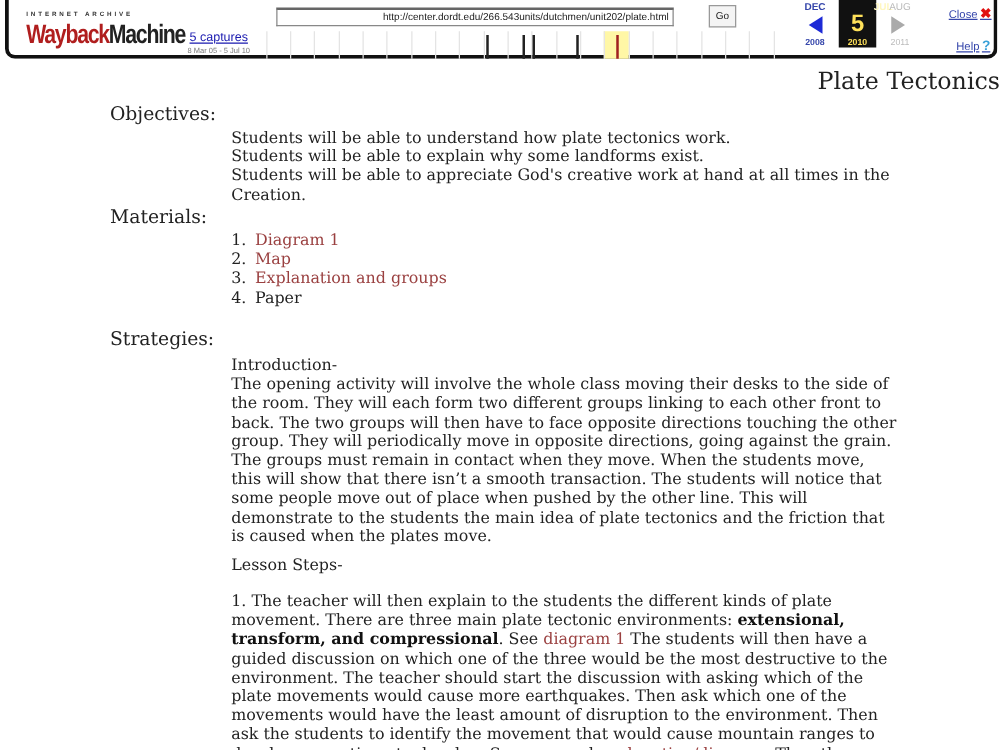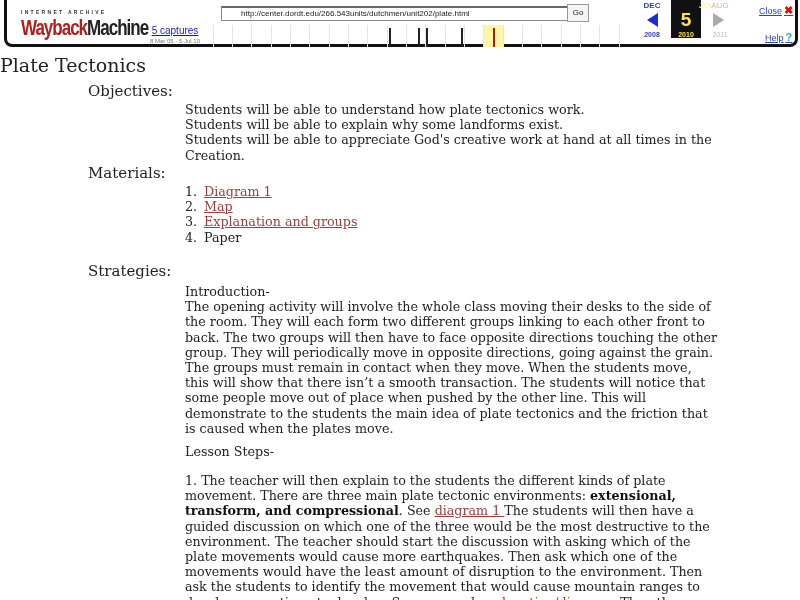--- a/index.html
+++ b/index.html
@@ -18,21 +18,21 @@
   .wm-logo { position: absolute; left: 14px; top: 9px; width: 90px; }
   .wm-logo .ia { font-size: 5px; letter-spacing: 2.3px; color: #333; font-weight: bold; white-space: nowrap; }
   .wm-logo .wb { margin-top: 2px; font-size: 17px; line-height: 17px; font-weight: bold; color: #b01e1e; letter-spacing: -1px; font-family: "Liberation Sans Narrow","Liberation Sans", sans-serif; transform: scaleY(1.25); transform-origin: top left; white-space: nowrap; }
   .wm-logo .wb span { color: #222; }
   .wm-captures { position: absolute; left: 136px; top: 26px; width: 64px; text-align: center; }
   .wm-captures a { font-size: 10px; color: #1a1ab0; text-decoration: underline; display: block; text-align: center; }
   .wm-captures .range { font-size: 6px; color: #777; margin-top: 2px; white-space: nowrap; }
   .wm-url {
     position: absolute; left: 214px; top: 8px; width: 310px; height: 12px;
     border: 1px solid #888; border-top: 2px solid #666; font-size: 8px; line-height: 12px;
-    padding: 0 19px; color: #222; background: #fff; white-space: nowrap; overflow: hidden;
+    padding: 0 3px; color: #222; background: #fff; white-space: nowrap; overflow: hidden; text-align: right;
   }
   .wm-go {
     position: absolute; left: 532px; top: 6px; width: 20px; height: 16px;
     border: 1px solid #999; background: #f4f4f4; font-size: 8px; line-height: 16px; text-align: center; color: #222; margin-left: 28px;
   }
   .wm-timeline { position: absolute; left: 200px; top: 25px; width: 420px; height: 22px; }
   .wm-timeline .grid { position: absolute; top: 0; width: 1px; height: 22px; background: #e4e4e4; }
   .wm-timeline .hl { position: absolute; top: 0; height: 22px; background: #fff7a6; }
   .wm-timeline .cap { position: absolute; top: 3px; width: 2px; height: 19px; background: #222; }
   .wm-timeline .cap.cur { background: #a02020; }
@@ -48,28 +48,28 @@
   .wm-col.next { left: 70px; color: #bbb; font-weight: normal; }
   .arrow-left { width: 0; height: 0; border-top: 7px solid transparent; border-bottom: 7px solid transparent; border-right: 11px solid #1d2ad6; margin: 3px auto 0 10px; }
   .arrow-right { width: 0; height: 0; border-top: 7px solid transparent; border-bottom: 7px solid transparent; border-left: 11px solid #aaa; margin: 3px auto 0 8px; }
   .wm-close { position: absolute; left: 752px; top: 4px; font-size: 9px; color: #3344aa; text-decoration: underline; white-space: nowrap; }
   .wm-close .x { color: #e01010; font-weight: bold; text-decoration: none; font-size: 11px; margin-left: 2px; }
   .wm-help { position: absolute; left: 758px; top: 31px; font-size: 9px; color: #3344aa; text-decoration: underline; white-space: nowrap; }
   .wm-help .q { color: #39a0d8; font-weight: bold; text-decoration: none; font-size: 11px; margin-left: 2px; }
 
   
   .doc { position: absolute; left: 0; top: 0; width: 800px; }
-  .title { position: absolute; left: 0; top: 54px; width: 800px; text-align: left; font-size: 19px; color: #222; }
+  .title { position: absolute; left: 0; top: 54px; width: 800px; text-align: right; font-size: 19px; color: #222; }
   .heading { position: absolute; left: 88px; font-size: 15px; color: #222; }
   .block { position: absolute; left: 185px; font-size: 12.7px; line-height: 15.2px; color: #222; width: 540px; }
   .block p { margin: 0; }
   .materials { list-style: none; margin: 0; padding: 0; }
   .materials li { height: 15.2px; }
   .materials .num { display: inline-block; width: 19px; }
-  a.doclink { color: #9a4040; text-decoration: underline; }
+  a.doclink { color: #9a4040; }
   b { font-weight: bold; color: #111; }
 </style>
 </head>
 <body>
 
 <div id="wm-toolbar">
   <div class="wm-logo" style="top:15px;">
     <div class="ia">INTERNET ARCHIVE</div>
     <div class="wb"><span style="color:#b01e1e">Wayback</span><span>Machine</span></div>
   </div>

